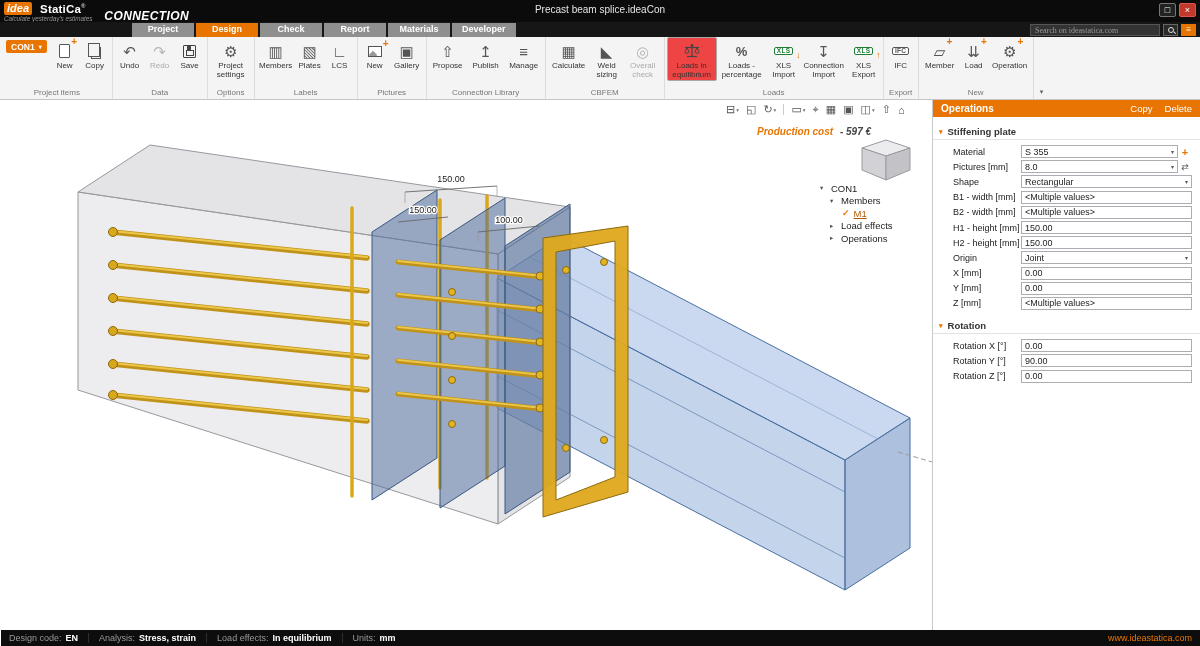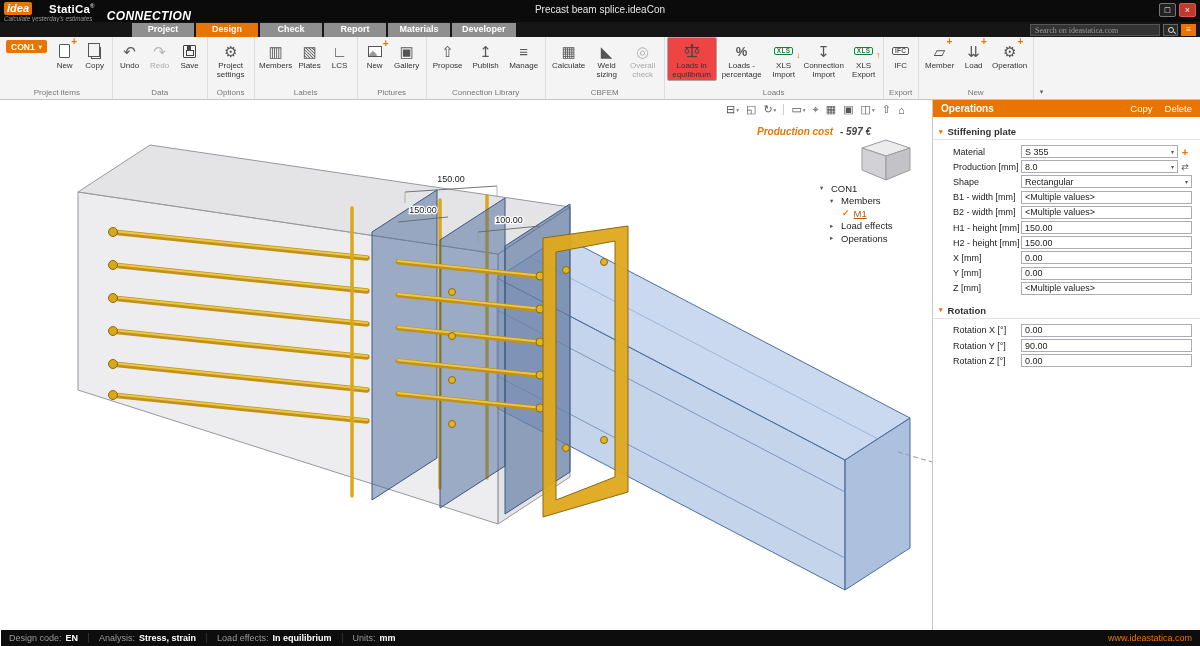--- a/index.html
+++ b/index.html
@@ -3,21 +3,21 @@
 <meta charset="utf-8">
 <style>
   * { box-sizing: border-box; }
   html,body { margin:0; padding:0; }
   body { width:1200px; height:646px; overflow:hidden; font-family:"Liberation Sans", sans-serif; background:#fff; }
   .app { position:relative; width:1200px; height:646px; background:#fff; }
 
   
   .titlebar { height:22px; background:#0b0b0b; display:flex; align-items:flex-start; position:relative; color:#fff; }
   .brand { display:flex; flex-direction:column; padding:2px 0 0 4px; }
-  .brand-top { display:flex; align-items:center; gap:17px; }
+  .brand-top { display:flex; align-items:center; gap:8px; }
   .logo-idea { background:#e87502; color:#fff; font-weight:bold; font-style:italic; font-size:11px; padding:0 3px 1px 3px; border-radius:2px; }
   .logo-statica { font-weight:bold; font-size:11.5px; letter-spacing:.2px; }
   .logo-reg { font-size:6px; vertical-align:super; color:#ccc; }
   .tagline { font-size:6.3px; font-style:italic; color:#9a9a9a; margin-top:0px; }
   .app-name { font-weight:bold; font-style:italic; font-size:12px; margin:9px 0 0 12px; letter-spacing:.4px; }
   .doc-title { position:absolute; left:0; right:0; top:4px; text-align:center; font-size:10px; color:#e5e5e5; pointer-events:none; }
   .win-controls { position:absolute; right:4px; top:3px; display:flex; gap:3px; }
   .win-btn { width:17px; height:14px; display:flex; align-items:center; justify-content:center; font-size:9px; color:#fff; background:#222; border:1px solid #777; border-radius:2px; cursor:default; }
   .win-btn.close { background:#c0392b; border-color:#d55; }
 
@@ -588,21 +588,21 @@
 
         <div class="prow">
           <span class="plabel">Material</span>
           <span class="pselect">
               <span>S 355</span>
               <span class="scaret">▾</span>
             </span>
           <span class="xbtn">+</span>
         </div>
         <div class="prow">
-          <span class="plabel">Production [mm]</span>
+          <span class="plabel">Pictures [mm]</span>
           <span class="pselect">
               <span>8.0</span>
               <span class="scaret">▾</span>
             </span>
           <span class="xbtn gray">⇄</span>
         </div>
         <div class="prow">
           <span class="plabel">Shape</span>
           <span class="pselect">
               <span>Rectangular</span>
@@ -624,20 +624,27 @@
         <div class="prow">
           <span class="plabel">H1 - height [mm]</span>
           <span class="pinput">
               <span>150.00</span>
             </span>
         </div>
         <div class="prow">
           <span class="plabel">H2 - height [mm]</span>
           <span class="pinput">
               <span>150.00</span>
+            </span>
+        </div>
+        <div class="prow">
+          <span class="plabel">Origin</span>
+          <span class="pselect">
+              <span>Joint</span>
+              <span class="scaret">▾</span>
             </span>
         </div>
         <div class="prow">
           <span class="plabel">X [mm]</span>
           <span class="pinput">
               <span>0.00</span>
             </span>
         </div>
         <div class="prow">
           <span class="plabel">Y [mm]</span>

